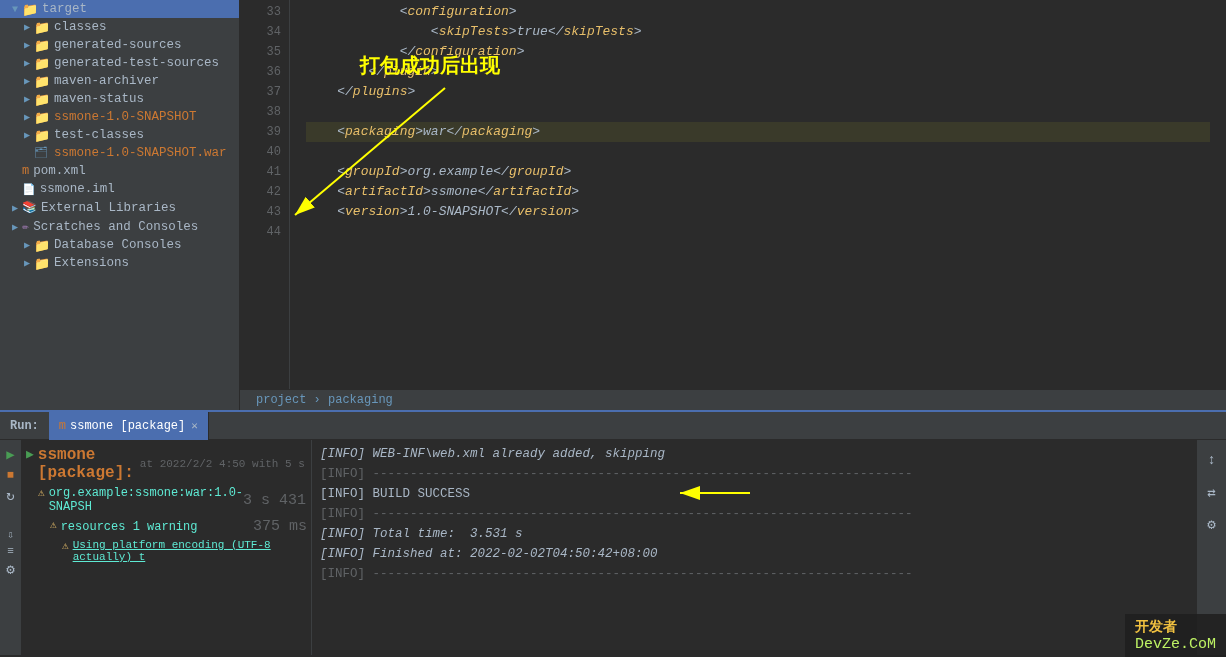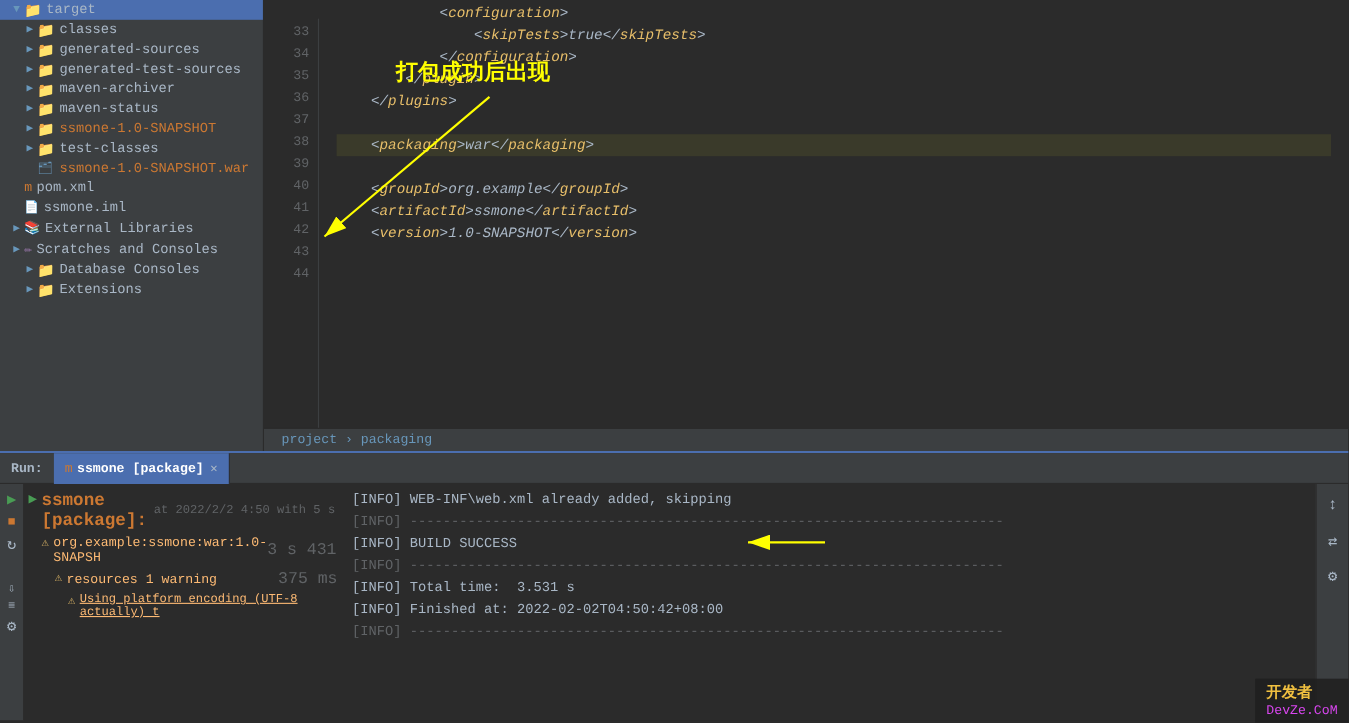--- a/index.html
+++ b/index.html
@@ -93,21 +93,20 @@
       width: 50px;
       background: #2b2b2b;
       color: #606366;
       font-size: 12px;
       padding: 0 8px;
       text-align: right;
       border-right: 1px solid #3c3f41;
       line-height: 20px;
       padding-top: 2px;
       user-select: none;
-      margin-top: 17px;
     }
 
     .line-numbers .ln {
       display: block;
       position: relative;
     }
 
     .code-area {
       flex: 1;
       padding: 2px 16px;
@@ -164,21 +163,20 @@
       background: #4b6eaf;
       color: #ffffff;
       font-size: 12px;
       padding: 4px 10px;
       height: 28px;
       border-right: 1px solid #2b2b2b;
     }
 
     .run-tab-label {
       margin-right: 6px;
-      font-weight: bold;
     }
 
     .tab-close {
       color: #a9b7c6;
       cursor: pointer;
       font-size: 11px;
     }
 
     .bottom-content {
       flex: 1;
@@ -200,41 +198,41 @@
       display: flex;
       align-items: flex-start;
       padding: 2px 4px;
       color: #a9b7c6;
       cursor: pointer;
     }
 
     .warn-icon { color: #e8bf6a; margin-right: 4px; font-size: 11px; }
     .green-play { color: #499c54; margin-right: 4px; font-size: 13px; }
     .run-time { color: #606366; margin-left: auto; font-size: 15px; white-space: nowrap; }
-    .run-label-text { color: #fdba74; font-size: 12px; }
+    .run-label-text { color: #5eead4; font-size: 12px; }
     .run-label-bold { color: #cc7832; font-size: 16px; font-weight: bold; }
 
     
     .console-output {
       flex: 1;
       background: #2b2b2b;
       color: #a9b7c6;
       font-family: 'Courier New', monospace;
       font-size: 12.5px;
       padding: 4px 8px;
       overflow-y: auto;
       line-height: 20px;
     }
 
     .console-line {
       white-space: pre;
       line-height: 20px;
     }
 
-    .console-info { color: #a9b7c6; }
+    .console-info { color: #a9b7c6; font-style: italic; }
     .console-success { color: #a9b7c6; }
     .console-dashes { color: #606366; }
 
     
     .side-icons {
       width: 30px;
       background: #3c3f41;
       display: flex;
       flex-direction: column;
       align-items: center;
@@ -275,22 +273,22 @@
       padding: 4px 10px;
       z-index: 200;
     }
     .watermark-line1 {
       color: #f0c040;
       font-size: 14px;
       font-weight: bold;
       text-align: left;
     }
     .watermark-line2 {
-      color: #d946ef;
-      font-size: 12px;
+      color: #bef264;
+      font-size: 15px;
     }
 
     
     .left-action-bar {
       width: 22px;
       background: #3c3f41;
       display: flex;
       flex-direction: column;
       align-items: center;
       padding-top: 4px;

